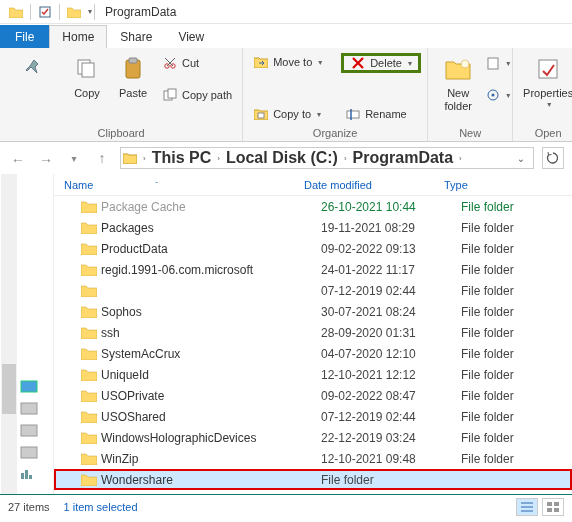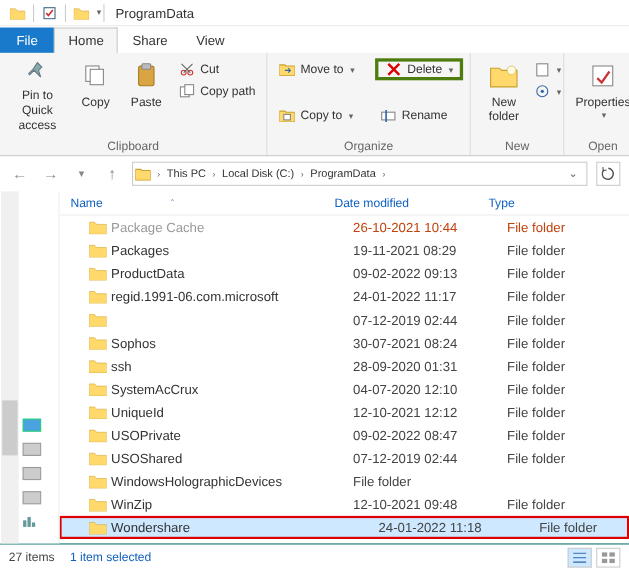--- a/index.html
+++ b/index.html
@@ -18,58 +18,58 @@
   .tab.active { background: #f5f5f5; border-color: #ccc; }
   
   
   .ribbon { height: 94px; background: #f5f5f5; border-bottom: 1px solid #ccc; display: flex; }
   .group { display: flex; flex-direction: column; justify-content: space-between; padding: 3px 6px 0; border-right: 1px solid #ddd; }
   .group-items { display: flex; gap: 4px; height: 72px; }
   .group-label { text-align: center; font-size: 11px; color: #666; padding: 2px 0; }
   .big-btn { display: flex; flex-direction: column; align-items: center; justify-content: flex-start; width: 56px; padding: 2px; cursor:pointer; }
   .big-btn .bi { width: 32px; height: 32px; display:flex; align-items:center; justify-content:center; }
   .big-btn .bl { font-size: 11px; text-align: center; line-height: 1.2; margin-top: 2px;}
-  .small-stack { display:flex; flex-direction:column; gap:0; justify-content:flex-start; padding-top:2px;}
+  .small-stack { display:flex; flex-direction:column; gap:12px; justify-content:flex-start; padding-top:2px;}
   .small-btn { display:flex; align-items:center; gap:4px; padding: 1px 4px; height:20px; font-size:11px; cursor:pointer; white-space:nowrap;}
   .small-btn .si { width:16px; height:16px; display:flex; align-items:center; justify-content:center;}
   .del-btn { border: 3px solid #4d7c0f; padding: 1px 6px; }
   .drop-caret { font-size:8px; color:#666; margin-left:2px;}
   
   
   .addrbar { height: 32px; display:flex; align-items:center; padding: 0 8px; gap:8px; }
   .nav-arrow { width:20px; height:20px; display:flex; align-items:center; justify-content:center; color:#888; cursor:pointer; font-size:14px;}
   .addr { flex:1; height:22px; border:1px solid #ccc; display:flex; align-items:center; padding:0 2px; gap:2px; overflow:hidden;}
-  .crumb { display:flex; align-items:center; gap:2px; padding:0 2px; font-size:10px; cursor:pointer; white-space:nowrap;}
+  .crumb { display:flex; align-items:center; gap:2px; padding:0 2px; font-size:16px; cursor:pointer; white-space:nowrap;font-weight:bold;}
   .crumb-sep { font-size:8px; color:#666; padding:0 2px;}
   .refresh { width:22px; height:22px; border:1px solid #ccc; display:flex; align-items:center; justify-content:center; cursor:pointer;}
   
   
   .content { display:flex; height: 320px; }
   .navpane { width: 54px; border-right:1px solid #eee; position:relative; background:#fff;}
   .np-scroll { position:absolute; left:1px; top:0; bottom:0; width:16px; background:#f0f0f0;}
   .np-thumb { position:absolute; left:1px; top:190px; width:14px; height:50px; background:#ccc;}
   .np-items { position:absolute; left:20px; top:205px; display:flex; flex-direction:column; gap:4px;}
   .np-item { width:20px; height:18px; }
   
   .list { flex:1; overflow:hidden;}
   .list-header { height:22px; display:flex; align-items:center; border-bottom:1px solid #eee; padding-left:4px;}
   .lh-col { font-size:11px; color:#1060c0; padding:0 6px; display:flex; align-items:center; gap:2px;}
   .lh-name { width:240px;} .lh-date{ width:140px;} .lh-type{flex:1;}
   .sort-caret { font-size:8px;}
   
   .rows { }
   .row { height:21px; display:flex; align-items:center; padding-left:4px; cursor:pointer;}
   .row.sel { background:#cde8ff; }
-  .row.sel.hl { outline:2px solid #d00; outline-offset:-2px;text-align:center;}
+  .row.sel.hl { outline:2px solid #d00; outline-offset:-2px;}
   .cell-name { width:240px; display:flex; align-items:center; gap:4px; font-size:12px;margin-left:23px;}
   .cell-date { width:140px; font-size:12px; color:#444;}
   .cell-type { flex:1; font-size:12px; color:#444;}
   .folder-icon { width:16px; height:14px; }
   .row.dim { color:#999;}
-  .row.dim .cell-date, .row.dim .cell-type { color:#c2410c;}
+  .row.dim .cell-date, .row.dim .cell-type { color:#15803d;}
   
   
   .status { height:24px; border-top:1px solid #0f766e; display:flex; align-items:center; gap:14px; padding:0 8px; font-size:11px; color:#444;}
   .view-toggles { margin-left:auto; display:flex; gap:4px;}
   .vt { width:22px; height:18px; border:1px solid #ccc; display:flex; align-items:center; justify-content:center; cursor:pointer;}
   .vt.active { background:#cde8ff;}
   
   svg { display:block; }
 </style>
 </head>
@@ -109,21 +109,20 @@
 <div class="ribbon">
 
   <div class="group">
     <div class="group-items">
       <div class="big-btn">
         <span class="bi">
           <svg width="24" height="24">
               <path d="M12 3 L16 7 L13 10 L15 16 L9 10 L5 14 L4 13 L8 9 L12 3 Z" fill="#8aa" stroke="#678"></path>
             </svg>
         </span>
-        <span class="bl">Pin to Quick access</span>
       </div>
       <div class="big-btn" style="width:42px">
         <span class="bi">
           <svg width="24" height="24">
               <rect x="3" y="3" width="12" height="14" fill="#fff" stroke="#888"></rect>
               <rect x="7" y="6" width="12" height="14" fill="#fff" stroke="#888"></rect>
             </svg>
         </span>
         <span class="bl">Copy</span>
       </div>
@@ -469,20 +468,21 @@
         </div>
         <div class="row">
           <div class="cell-name">
             <span class="folder-icon">
               <svg width="16" height="13">
                 <path d="M0 2 L5 2 L7 4 L16 4 L16 13 L0 13 Z" fill="#ffd96b" stroke="#caa12e" stroke-width="0.5"></path>
               </svg>
             </span>
             <span>WindowsHolographicDevices</span>
           </div>
+          <div class="cell-date">22-12-2019 03:24</div>
           <div class="cell-type">File folder</div>
         </div>
         <div class="row">
           <div class="cell-name">
             <span class="folder-icon">
               <svg width="16" height="13">
                 <path d="M0 2 L5 2 L7 4 L16 4 L16 13 L0 13 Z" fill="#ffd96b" stroke="#caa12e" stroke-width="0.5"></path>
               </svg>
             </span>
             <span>WinZip</span>
@@ -492,21 +492,20 @@
         </div>
         <div class="row sel hl">
           <div class="cell-name">
             <span class="folder-icon">
               <svg width="16" height="13">
                 <path d="M0 2 L5 2 L7 4 L16 4 L16 13 L0 13 Z" fill="#ffd96b" stroke="#caa12e" stroke-width="0.5"></path>
               </svg>
             </span>
             <span>Wondershare</span>
           </div>
-          <div class="cell-date">24-01-2022 11:18</div>
           <div class="cell-type">File folder</div>
         </div>
       </div>
   </div>
 </div>
 
 <div class="status">
   <span>27 items</span>
   <span style="color:#1060c0">1 item selected</span>
   <div class="view-toggles">

